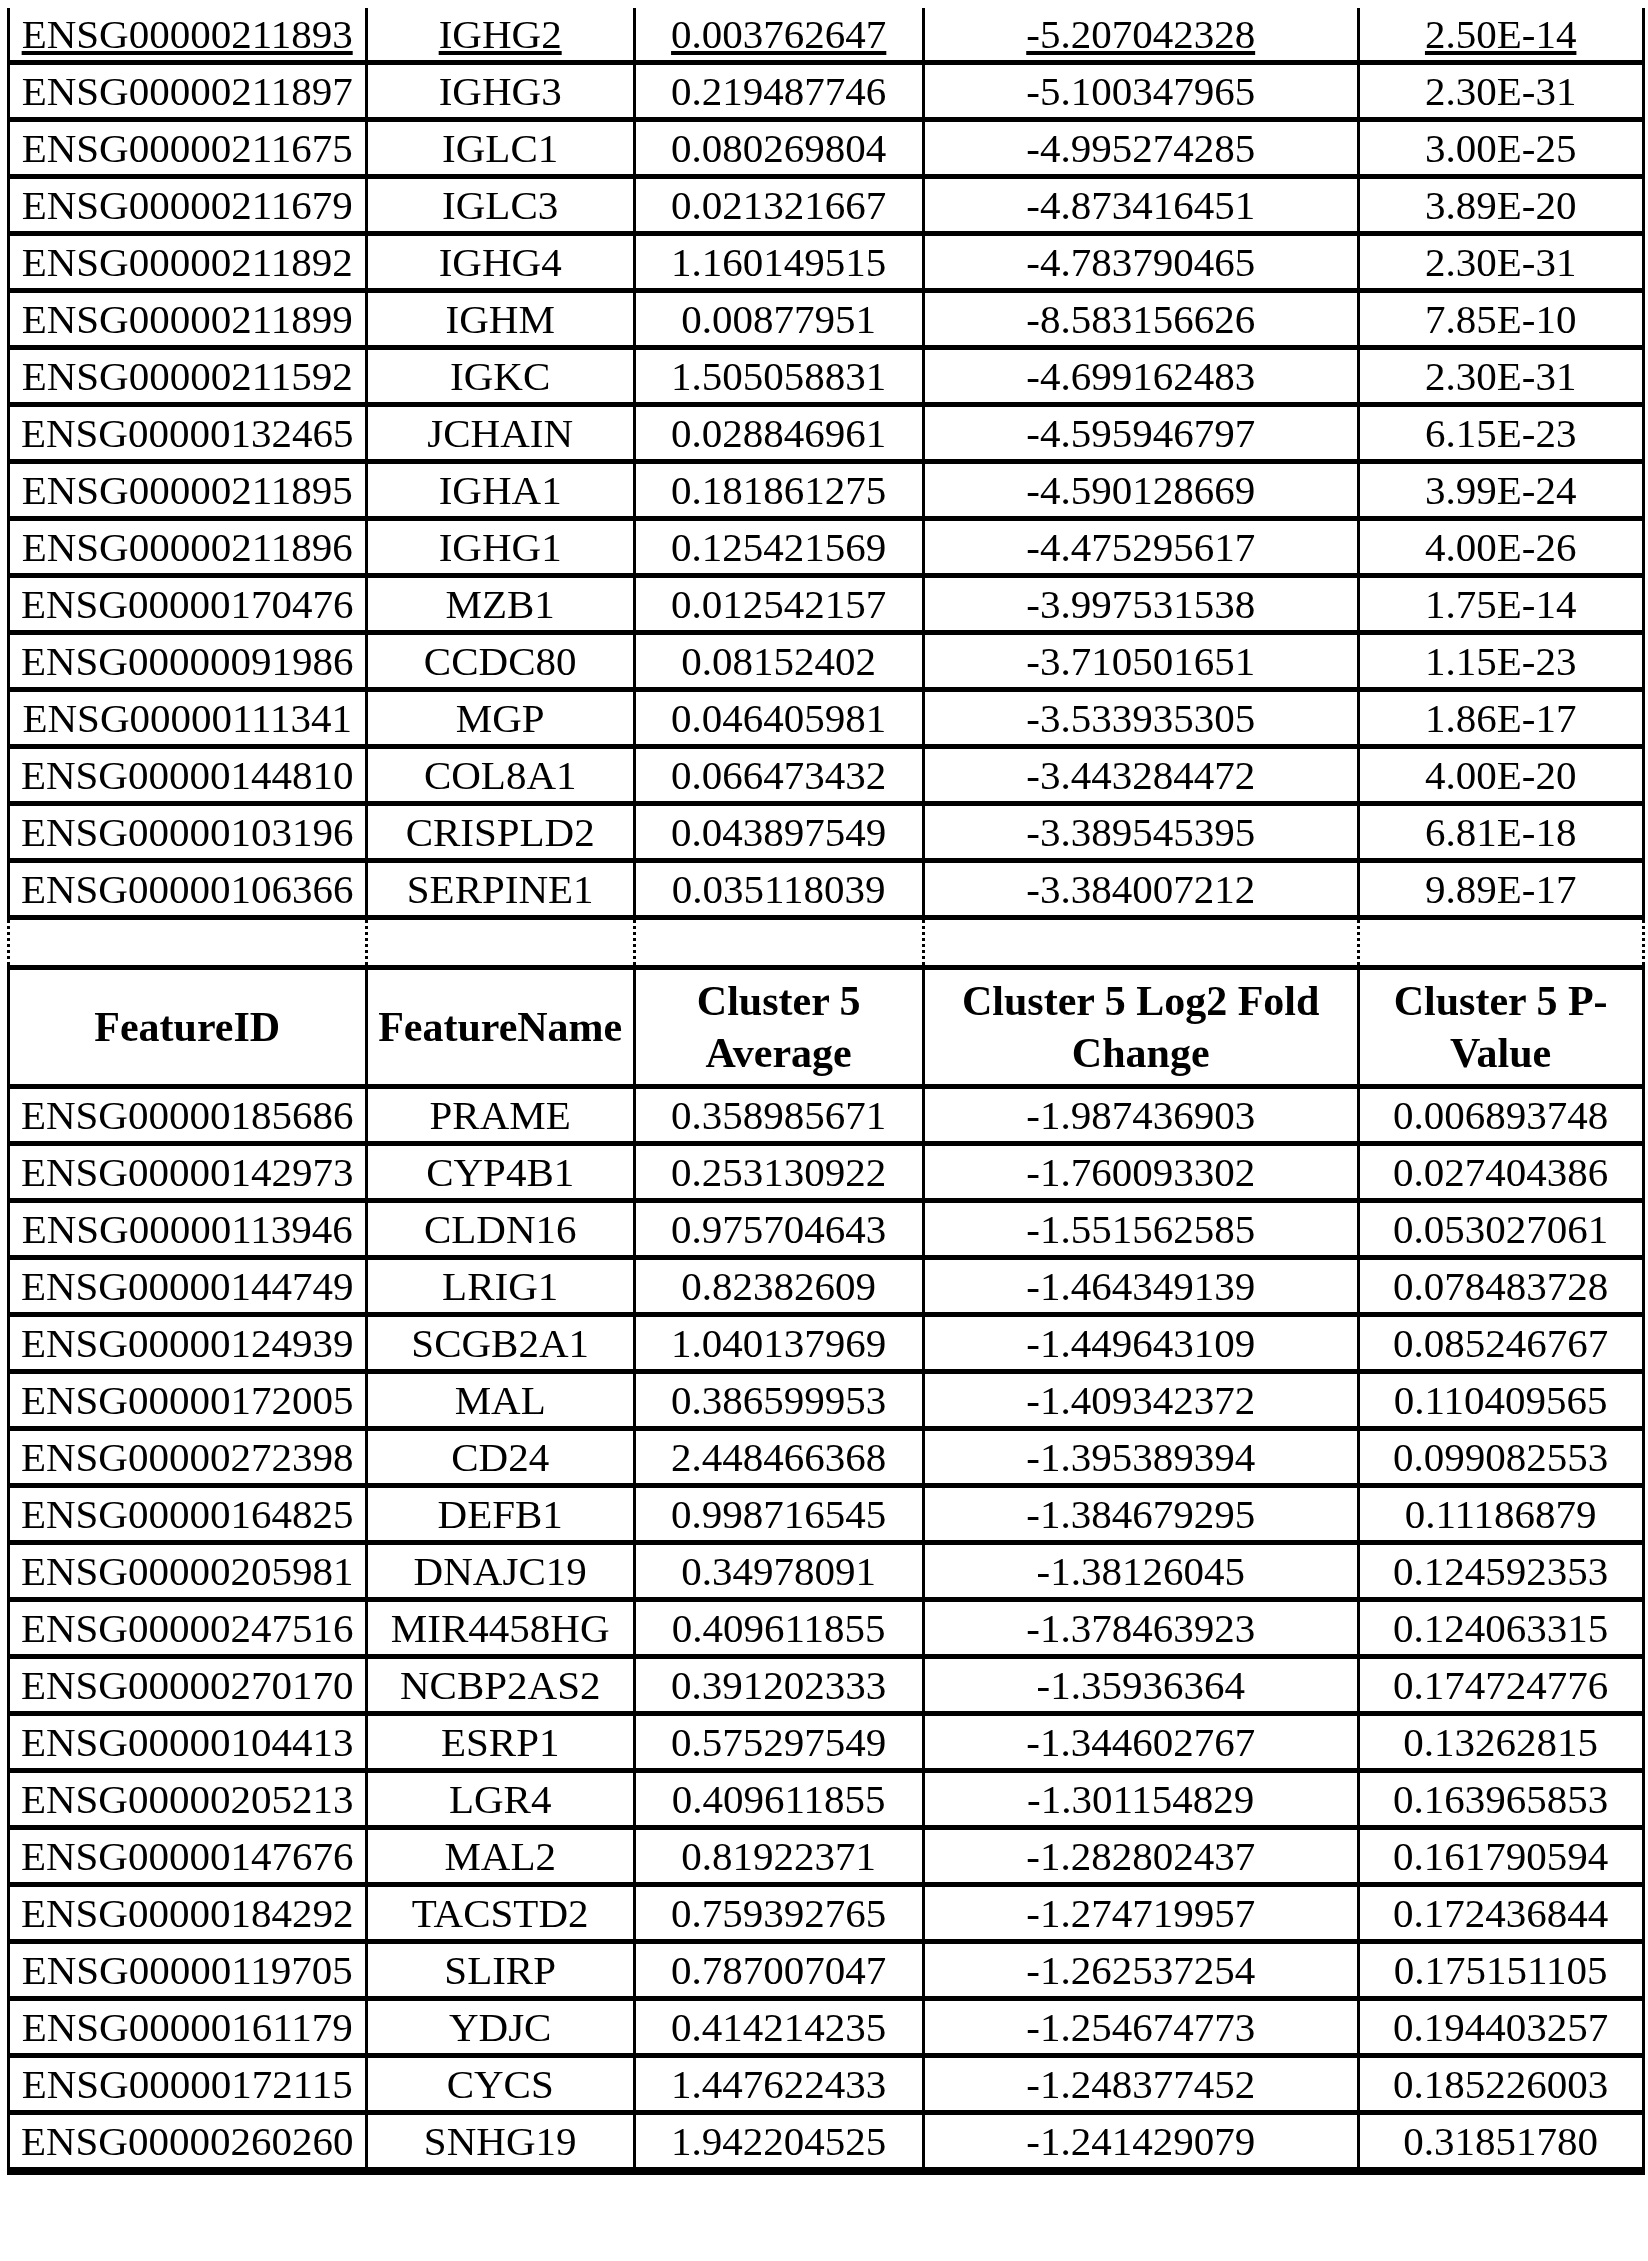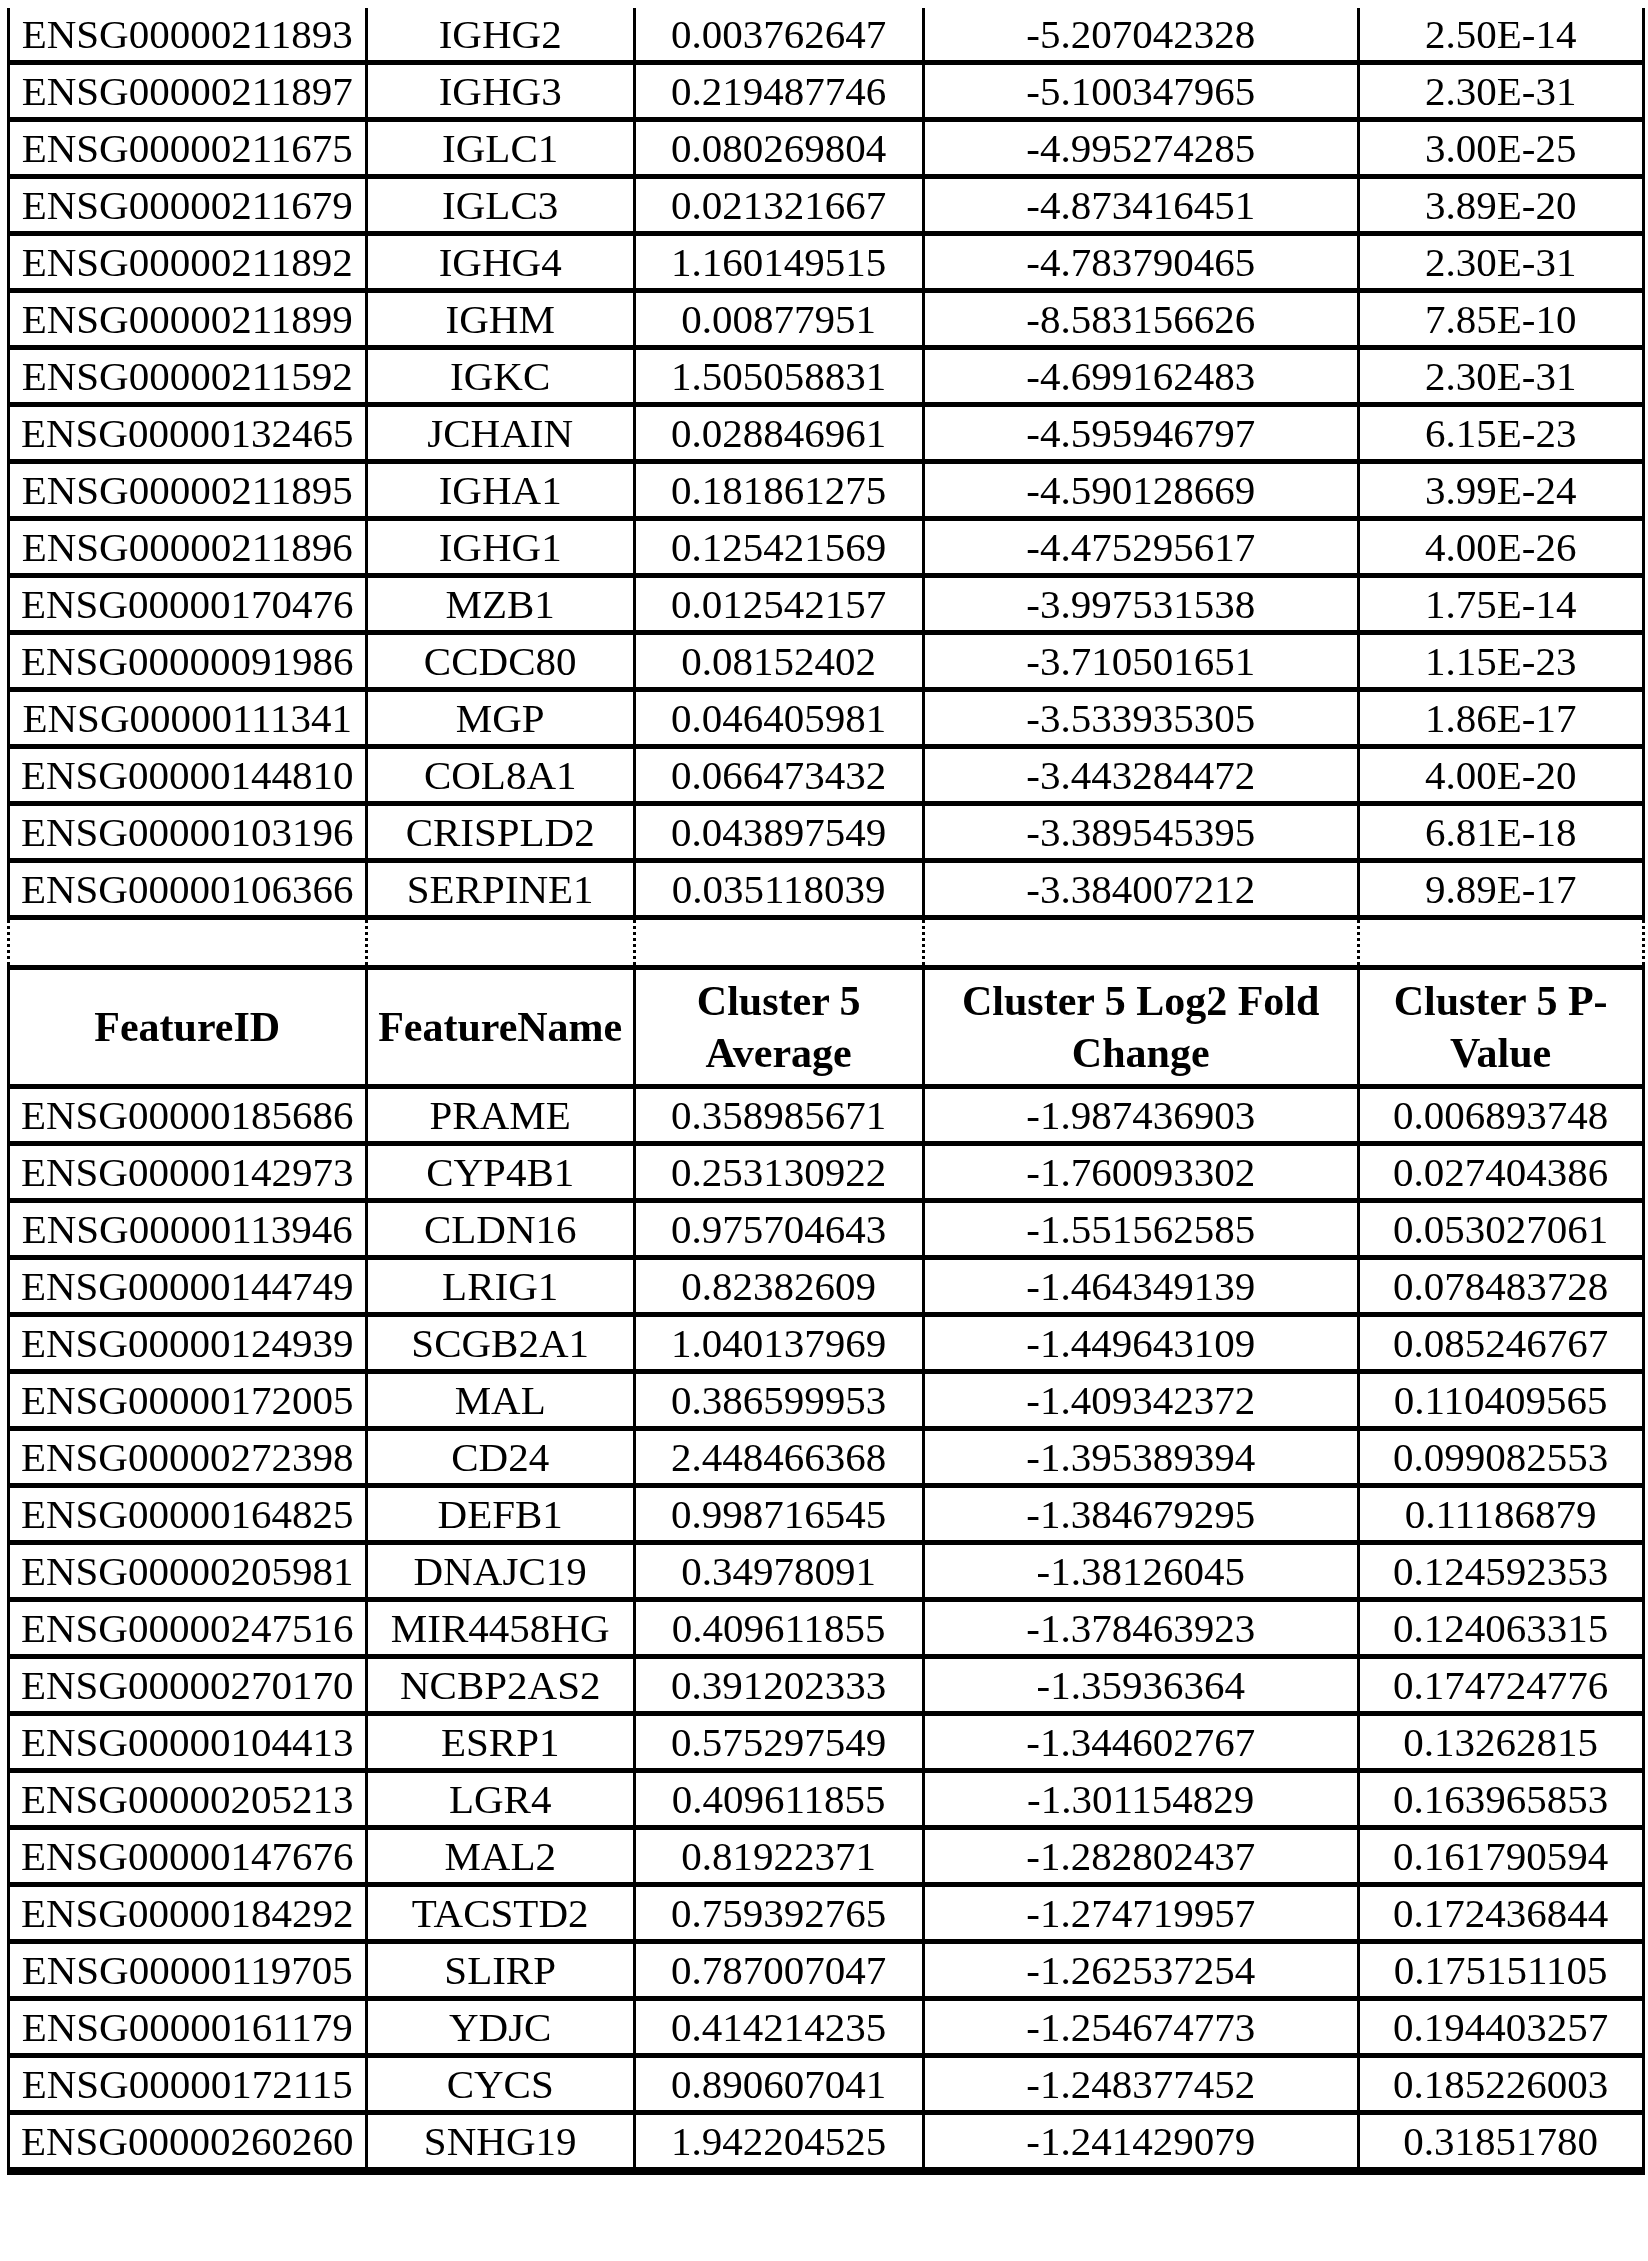--- a/index.html
+++ b/index.html
@@ -42,20 +42,21 @@
   }
   tbody.rows td {
     height: 52px;
     font-size: 41px;
     line-height: 1.0;
     white-space: nowrap;
   }
   
   tbody#tbody-1 tr:first-child td {
     border-top: none;
+    text-decoration: underline;
   }
   
   tbody#tbody-2 tr:last-child td {
     border-bottom-width: 8.4px;
   }
   
   tr.gap td {
     border: none;
     border-left: 3.4px dotted #000000;
     height: 45px;
@@ -337,21 +338,21 @@
         <tr>
           <td>ENSG00000161179</td>
           <td>YDJC</td>
           <td>0.414214235</td>
           <td>-1.254674773</td>
           <td>0.194403257</td>
         </tr>
         <tr>
           <td>ENSG00000172115</td>
           <td>CYCS</td>
-          <td>0.890607041</td>
+          <td>1.447622433</td>
           <td>-1.248377452</td>
           <td>0.185226003</td>
         </tr>
         <tr>
           <td>ENSG00000260260</td>
           <td>SNHG19</td>
           <td>1.942204525</td>
           <td>-1.241429079</td>
           <td>0.31851780</td>
         </tr>

